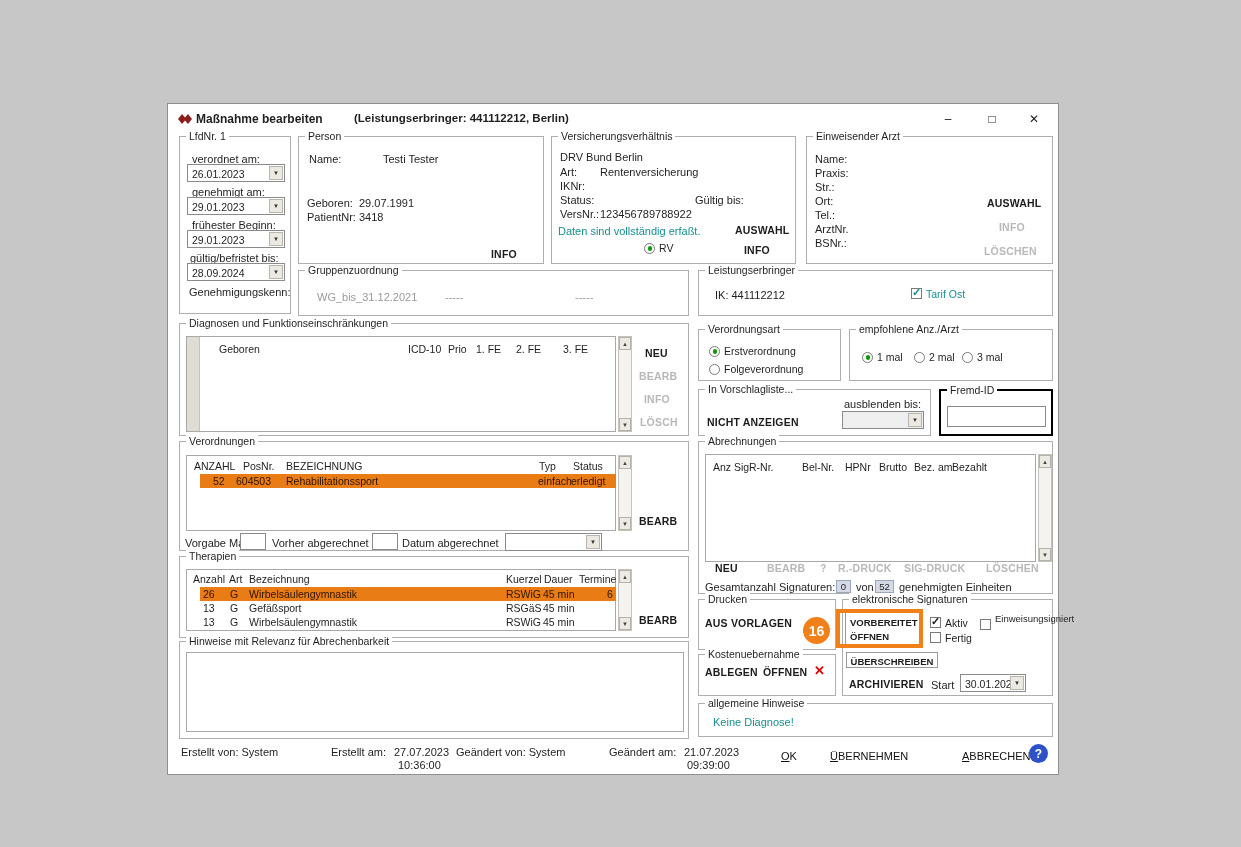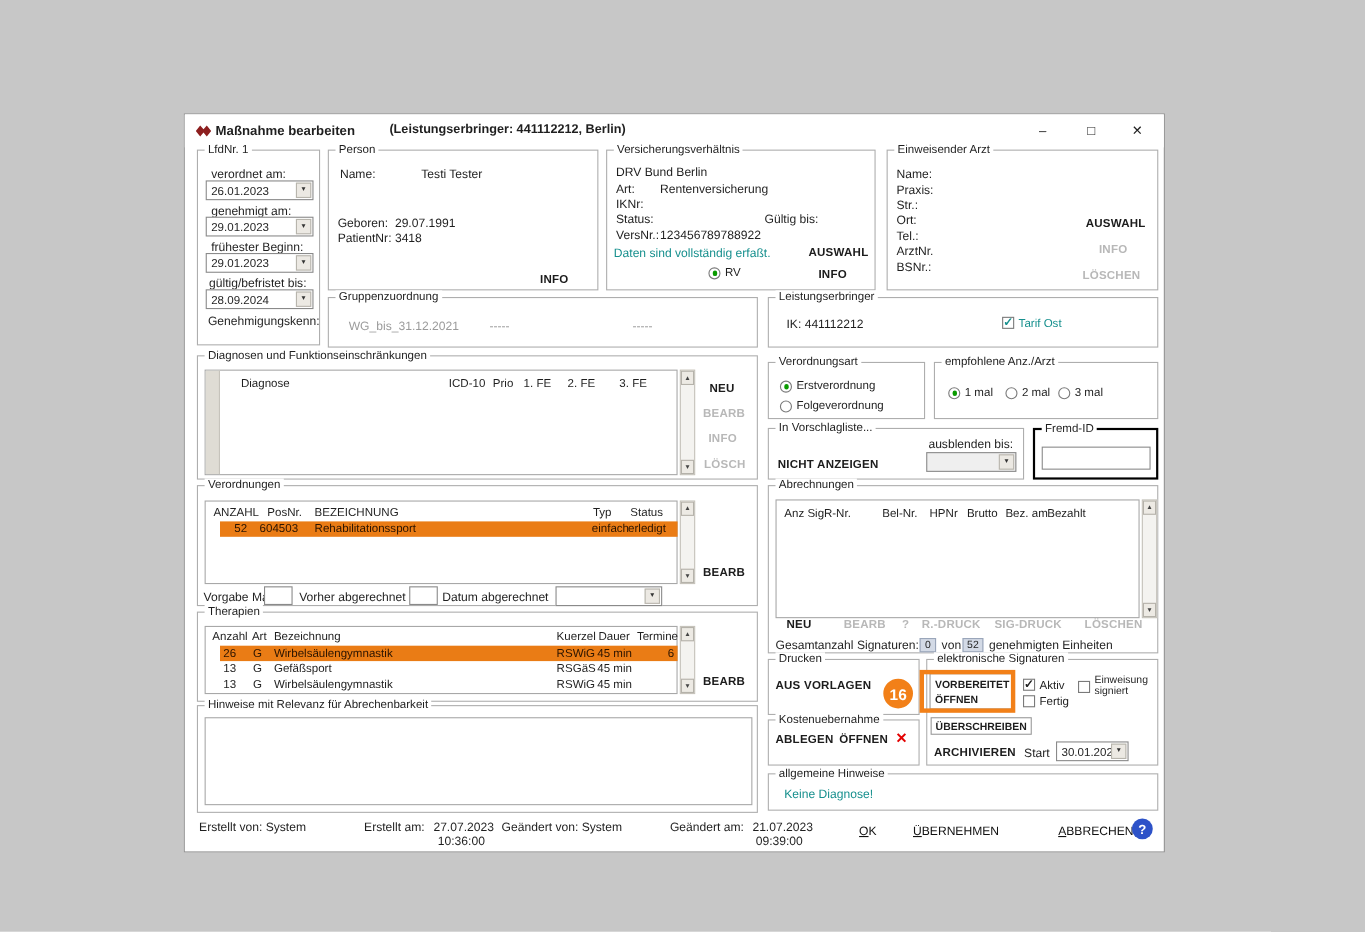--- a/index.html
+++ b/index.html
@@ -40,21 +40,21 @@
   .sb { position:absolute; width:14px; background:#f4f3f0; border:1px solid #c6c3bb; }
   .sba { position:absolute; left:0; width:12px; height:13px; background:#edeae4; border:1px solid #b5b2aa; font-size:6px; color:#444; display:flex; align-items:center; justify-content:center; }
   .sba.up { top:0; } .sba.dn { bottom:0; }
   .bb { position:absolute; border:1px solid #9a9a9a; background:#fff; }
   .fbl { position:absolute; font-size:9.5px; font-weight:bold; white-space:nowrap; color:#1c1c1c; }
   .sigbox { position:absolute; height:13px; background:#d3dae6; border:1px solid #9aa6ba; font-size:9.5px; text-align:center; line-height:11px; }
   .footbtn { position:absolute; font-size:11px; white-space:nowrap; color:#111; }
   .footbtn::first-letter { text-decoration:underline; }
   .help { position:absolute; width:19px; height:19px; border-radius:50%; background:#2d52c8; color:#fff; font-size:12px; font-weight:bold; display:flex; align-items:center; justify-content:center; }
   .redx { position:absolute; color:#e30000; font-size:13px; font-weight:bold; }
-  .colstack { display:flex; flex-direction:column; font-size:9.5px; line-height:10px; }
+  .colstack { display:flex; flex-direction:row; font-size:9.5px; line-height:10px; }
   .ann-rect { position:absolute; border:4px solid #f28018; z-index:40; }
   .ann-badge { position:absolute; width:31px; height:31px; border-radius:50%; background:#f28018; border:2px solid #fff; color:#fff; font-size:14px; font-weight:bold; display:flex; align-items:center; justify-content:center; z-index:41; }
 </style>
 </head>
 <body>
 
 <div class="dialog">
 
   <div class="titlebar">
     <svg class="app-icon" width="16" height="14" viewBox="0 0 16 14">
@@ -151,21 +151,21 @@
           <span class="ck teal">✓</span>
         </span>
       <span class="teal">Tarif Ost</span>
     </div>
   </div>
 
   <div class="grp" style="left:11px;top:219px;width:510px;height:113px">
     <span class="grp-label">Diagnosen und Funktionseinschränkungen</span>
     <div class="list" style="left:6px;top:12px;width:430px;height:96px">
       <div class="strip"></div>
-      <span class="hc" style="left:32px;top:6px">Diagnose</span>
+      <span class="hc" style="left:32px;top:6px">Geboren</span>
       <span class="hc" style="left:221px;top:6px">ICD-10</span>
       <span class="hc" style="left:261px;top:6px">Prio</span>
       <span class="hc" style="left:289px;top:6px">1. FE</span>
       <span class="hc" style="left:329px;top:6px">2. FE</span>
       <span class="hc" style="left:376px;top:6px">3. FE</span>
     </div>
     <div class="sb" style="left:438px;top:12px;height:96px">
       <span class="sba up">▲</span>
       <span class="sba dn">▼</span>
     </div>

